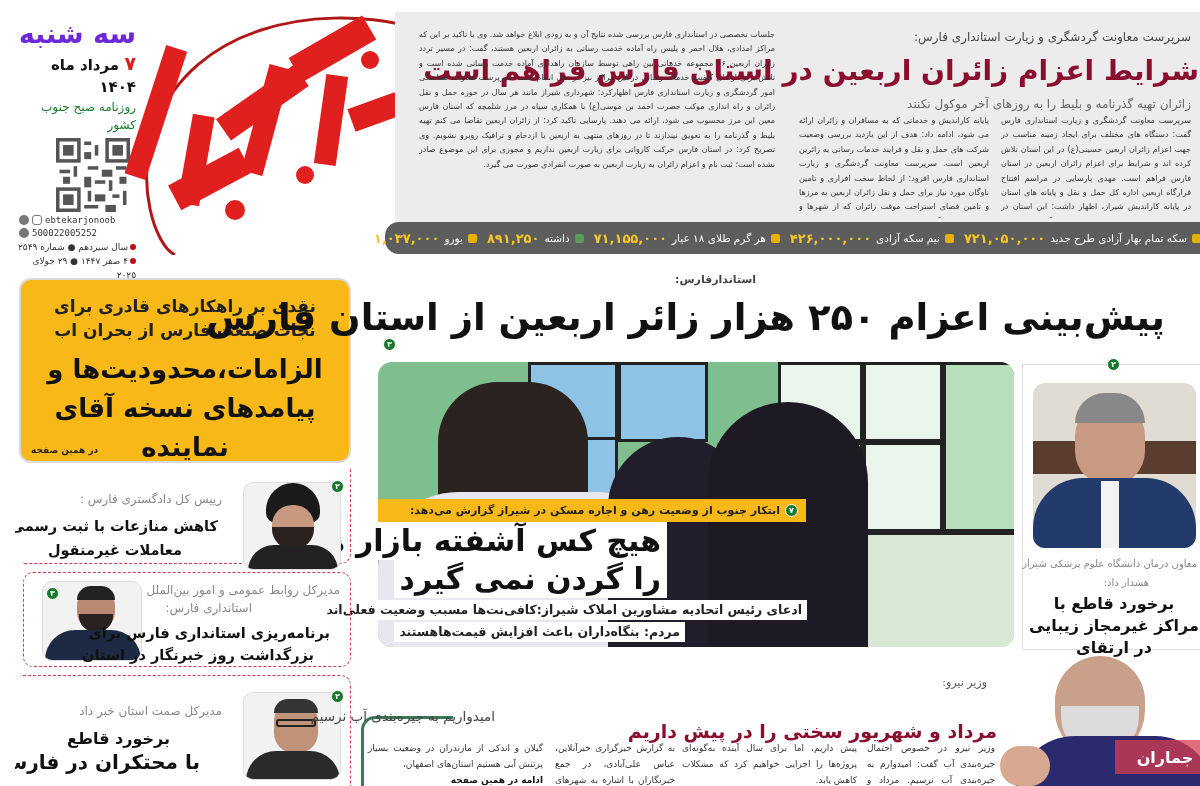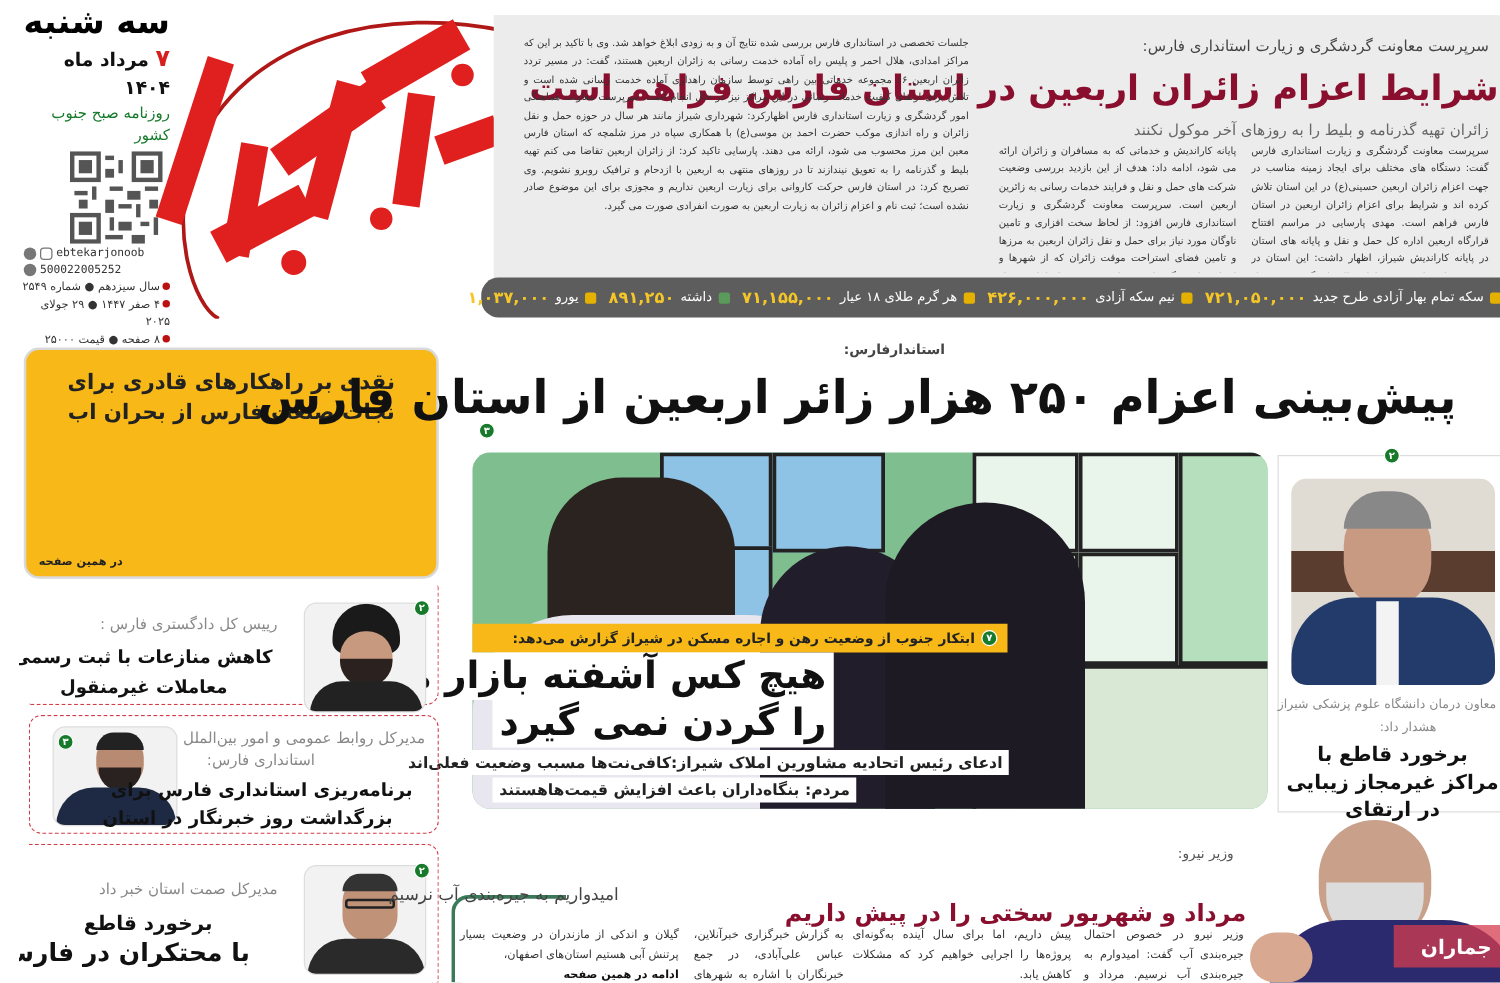--- a/index.html
+++ b/index.html
@@ -1,20 +1,20 @@
 <!DOCTYPE html>
 <html><head>
 <meta charset="utf-8">
 <style>
 *{box-sizing:border-box;margin:0;padding:0}
 html,body{width:1200px;height:786px;overflow:hidden;background:#fff;font-family:"DejaVu Sans",sans-serif;direction:rtl;color:#111}
 .abs{position:absolute}
 
 #masthead-left{left:0;top:0;width:125px;height:262px;direction:rtl;text-align:right;padding-right:4px}
-.day{font-size:27px;font-weight:900;color:#000000;line-height:36px;margin-top:0;letter-spacing:1px}
+.day{font-size:27px;font-weight:900;color:#6d28d9;line-height:36px;margin-top:16px;letter-spacing:1px}
 .date{font-size:15px;font-weight:900;color:#111;line-height:22px}
 .date .num{color:#d62020;font-size:19px}
 .tagline{font-size:12px;font-weight:400;color:#167a2a;line-height:18px}
 .qr{width:78px;height:74px;margin:4px 4px 0 auto;display:block}
 .social{font-family:"DejaVu Sans Mono",monospace;font-size:9px;color:#333;direction:ltr;text-align:left;padding-left:4px;margin-top:3px;display:flex;align-items:center;gap:3px}
 .social .ic{display:inline-block;width:10px;height:10px;border-radius:50%;background:#777}
 .social .ic.sq{border-radius:3px;background:#fff;border:1.5px solid #777}
 .meta{font-size:9px;color:#333;line-height:14px;margin-top:2px}
 .meta .dot{display:inline-block;width:6px;height:6px;border-radius:50%;background:#b11;margin-left:2px}
 #logo{left:100px;top:5px;width:290px;height:250px}
@@ -173,20 +173,24 @@
     </div>
   <div class="tk-item">
       <span class="tk-ic"></span>
       <span>یورو</span>
       <span class="tk-val">۱,۰۳۷,۰۰۰</span>
     </div>
 </div>
 
 <div id="yellow" class="abs">
   <div class="y-kick" style="padding:0 20px">نقدی بر راهکارهای قادری برای نجات صنعت فارس از بحران اب</div>
+  <div class="y-head">
+    <div>الزامات،محدودیت‌ها و</div>
+    <div>پیامدهای نسخه آقای نماینده</div>
+  </div>
   <div class="y-foot">در همین صفحه</div>
 </div>
 
 <div class="mh-kicker">استاندارفارس:</div>
 <div class="mh-head">پیش‌بینی اعزام ۲۵۰ هزار زائر اربعین از استان فارس</div>
 <div class="badge" style="left:368px;top:338px">۳</div>
 
 <div id="photo" class="abs">
   <div class="scr" style="left:150px;top:0;width:90px;height:80px;background:#8fc3e6"></div>
   <div class="scr" style="left:240px;top:0;width:90px;height:80px;background:#8fc3e6"></div>

